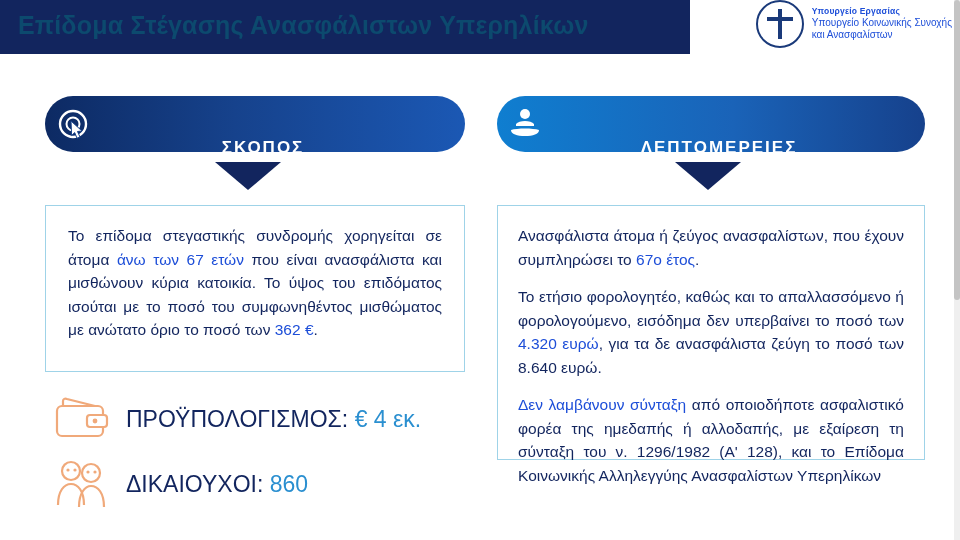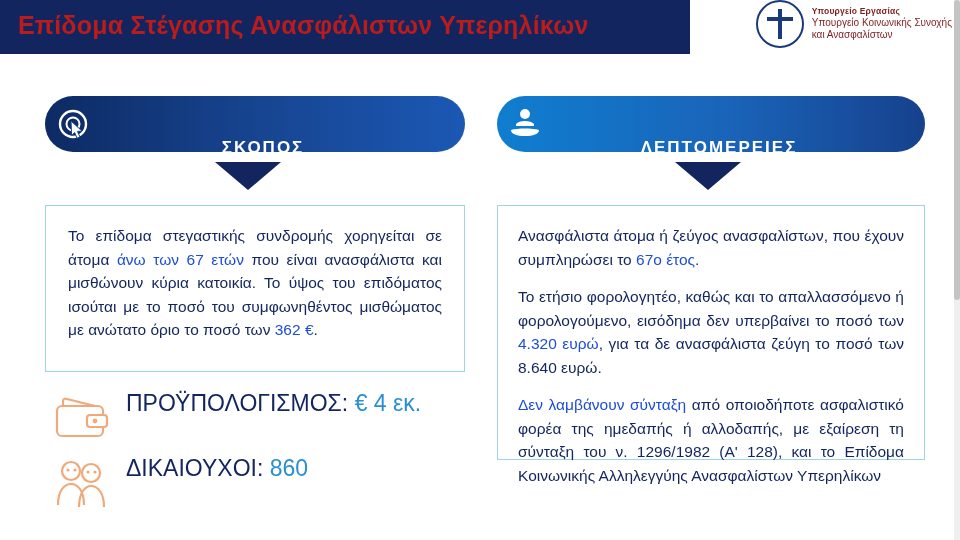--- a/index.html
+++ b/index.html
@@ -23,21 +23,21 @@
     width: 690px;
     height: 54px;
     background: #12255e;
   }
   .header-title {
     position: absolute;
     left: 18px;
     top: 11px;
     font-size: 25px;
     font-weight: bold;
-    color: #b91c1c;
+    color: #0c4a6e;
     letter-spacing: 0.2px;
     white-space: nowrap;
   }
 
   
   .ministry {
     position: absolute;
     right: 8px;
     top: 0px;
     height: 48px;
@@ -68,21 +68,21 @@
     content: "";
     position: absolute;
     left: 9px;
     top: 15px;
     width: 26px;
     height: 4px;
     background: #1a3a7a;
   }
   .ministry-text {
     line-height: 1.25;
-    color: #7f1d1d;
+    color: #1d4ed8;
   }
   .ministry-text .l1 {
     font-size: 8.5px;
     font-weight: bold;
     letter-spacing: .2px;
     white-space: nowrap;
   }
   .ministry-text .l2,
   .ministry-text .l3 {
     font-size: 10px;
@@ -171,20 +171,21 @@
     text-align: justify;
     margin: 0 0 14px 0;
   }
   .para:last-child { margin-bottom: 0; }
   .accent { color: #1d4ed8; }
 
   
   .stat-row {
     position: absolute;
     display: flex;
+    align-items: center;
     gap: 14px;
   }
   .stat-budget { left: 50px; top: 390px; }
   .stat-benef  { left: 50px; top: 455px; }
   .stat-icon {
     width: 62px;
     height: 58px;
     flex: none;
     display: flex;
     align-items: center;

